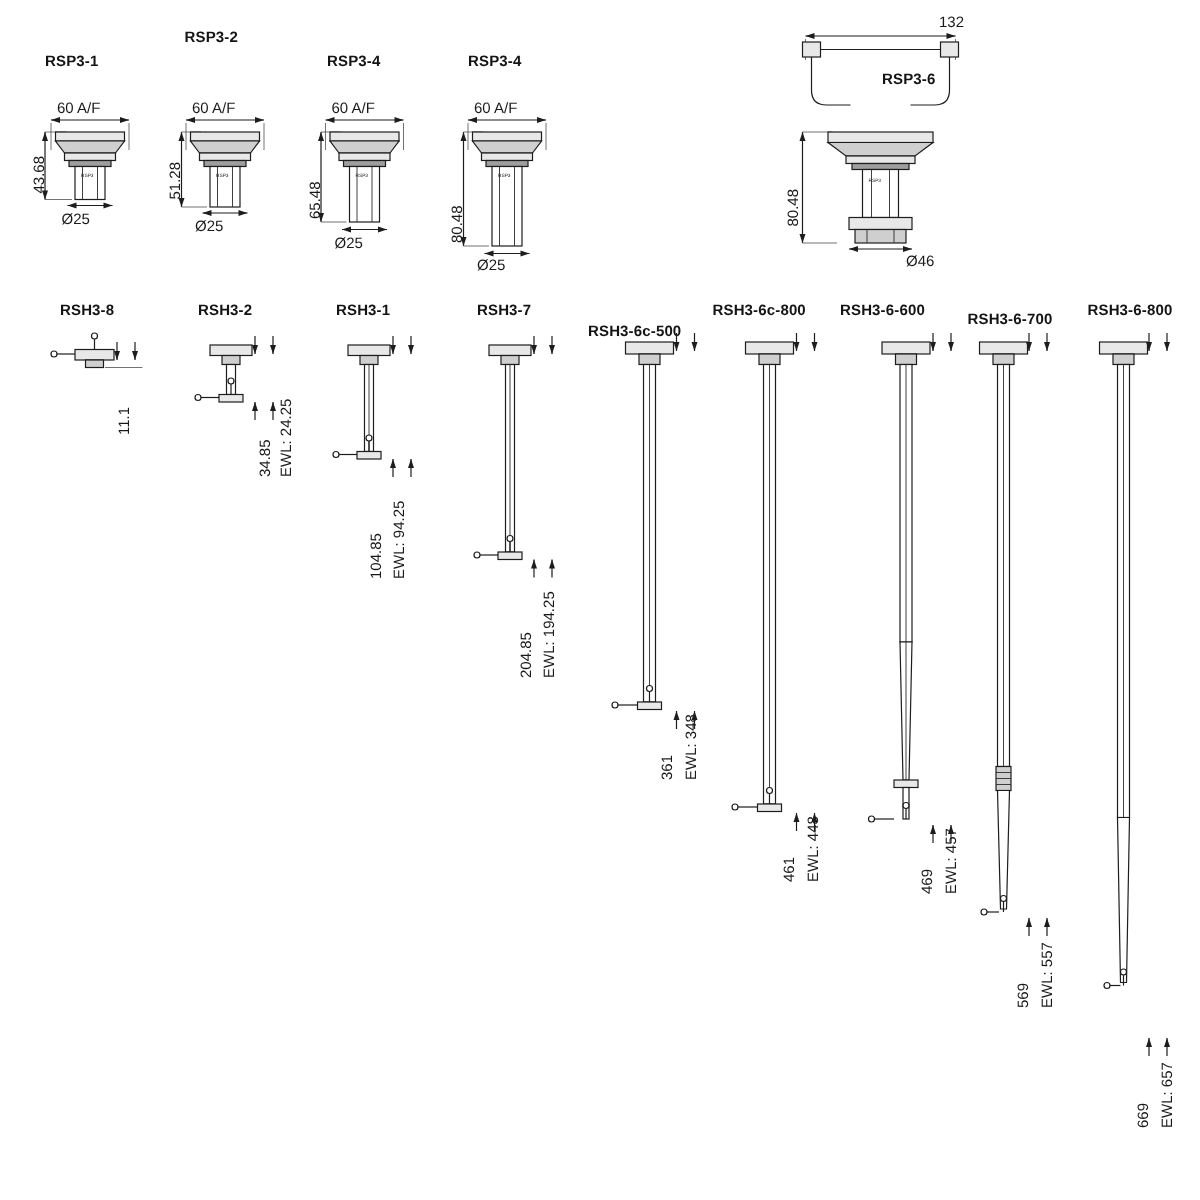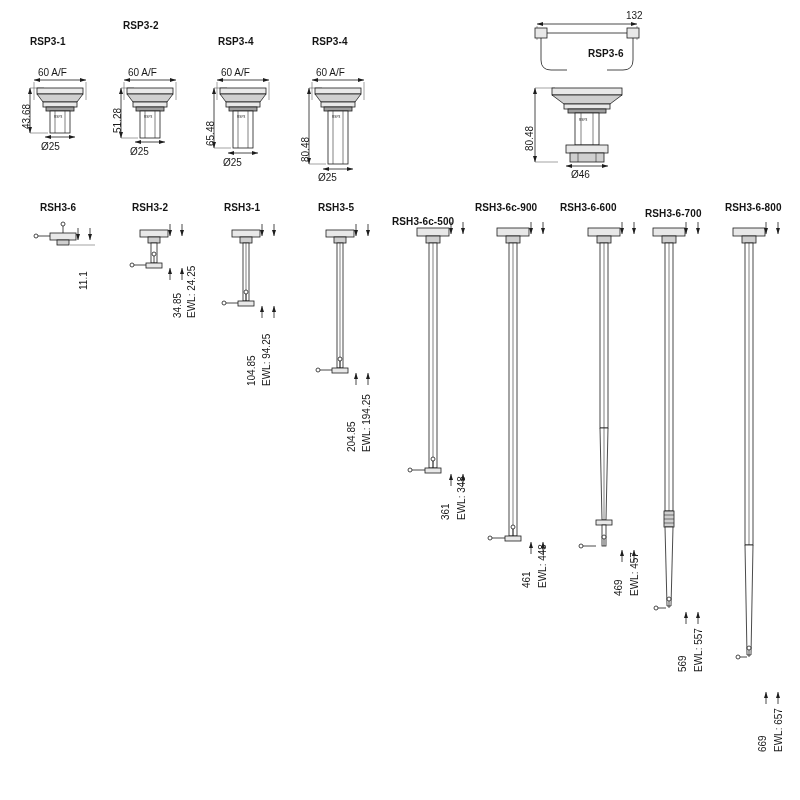--- a/index.html
+++ b/index.html
@@ -161,21 +161,21 @@
   <line class="ln-thin" x1="343" y1="111" x2="343" y2="164"></line>
   <text class="tiny" x="332" y="118">RSP3</text>
   <line class="ln" x1="323" y1="169" x2="353" y2="169"></line>
   <polygon points="323,169 329,167 329,171" fill="#1d1d1d"></polygon>
   <polygon points="353,169 347,167 347,171" fill="#1d1d1d"></polygon>
 </svg>
 
 <div class="lbl" style="left:588px;top:48px;">RSP3-6</div>
 <div class="dim" style="left:578px;top:10px;margin-left:48px;">132</div>
 <div class="dim rot" style="left:524px;top:151px;">80.48</div>
-<div class="dim" style="left:571px;top:169px;">Ø46</div>
+<div class="dim" style="left:604px;top:169px;">Ø46</div>
 
 <svg width="800" height="800">
 
   <line class="ln-ext" x1="537" y1="26" x2="537" y2="40"></line>
   <line class="ln-ext" x1="637" y1="26" x2="637" y2="40"></line>
   <line class="ln" x1="537" y1="24" x2="637" y2="24"></line>
   <polygon points="537,24 543,22 543,26" fill="#1d1d1d"></polygon>
   <polygon points="637,24 631,22 631,26" fill="#1d1d1d"></polygon>
 
   <path class="ln" d="M541,30 L541,60 Q541,70 551,70 L567,70"></path>
@@ -202,21 +202,21 @@
   <rect class="fill-l" x="566" y="145" width="42" height="8"></rect>
   <rect class="fill-m" x="570" y="153" width="34" height="9"></rect>
   <line class="ln-thin" x1="578" y1="153" x2="578" y2="162"></line>
   <line class="ln-thin" x1="596" y1="153" x2="596" y2="162"></line>
 
   <line class="ln" x1="566" y1="166" x2="608" y2="166"></line>
   <polygon points="566,166 572,164 572,168" fill="#1d1d1d"></polygon>
   <polygon points="608,166 602,164 602,168" fill="#1d1d1d"></polygon>
 </svg>
 
-<div class="lbl" style="left:40px;top:202px;">RSH3-6</div>
+<div class="lbl" style="left:40px;top:202px;">RSH3-8</div>
 <div class="dim rot" style="left:78px;top:290px;">11.1</div>
 
 <svg width="800" height="800">
 
   <rect class="fill-l" x="50" y="233" width="26" height="7"></rect>
   <rect class="fill-m" x="57" y="240" width="12" height="5"></rect>
   <line class="ln" x1="38" y1="236" x2="50" y2="236"></line>
   <circle class="fill-w" cx="36" cy="236" r="2"></circle>
   <line class="ln" x1="63" y1="226" x2="63" y2="233"></line>
   <circle class="fill-w" cx="63" cy="224" r="2"></circle>
@@ -270,21 +270,21 @@
   <line class="ln" x1="262" y1="224" x2="262" y2="236"></line>
   <polygon points="262,236 260,230 264,230" fill="#1d1d1d"></polygon>
   <line class="ln" x1="274" y1="224" x2="274" y2="236"></line>
   <polygon points="274,236 272,230 276,230" fill="#1d1d1d"></polygon>
   <line class="ln" x1="262" y1="318" x2="262" y2="306"></line>
   <polygon points="262,306 260,312 264,312" fill="#1d1d1d"></polygon>
   <line class="ln" x1="274" y1="318" x2="274" y2="306"></line>
   <polygon points="274,306 272,312 276,312" fill="#1d1d1d"></polygon>
 </svg>
 
-<div class="lbl" style="left:318px;top:202px;">RSH3-5</div>
+<div class="lbl" style="left:318px;top:202px;">RSH3-7</div>
 <div class="dim rot" style="left:346px;top:452px;">204.85</div>
 <div class="dim rot" style="left:361px;top:452px;">EWL: 194.25</div>
 
 <svg width="800" height="800">
   <rect class="fill-l" x="326" y="230" width="28" height="7"></rect>
   <rect class="fill-m" x="334" y="237" width="12" height="6"></rect>
   <rect class="fill-w" x="337" y="243" width="6" height="125"></rect>
   <line class="ln-thin" x1="340" y1="243" x2="340" y2="368"></line>
   <rect class="fill-l" x="332" y="368" width="16" height="5"></rect>
   <line class="ln" x1="320" y1="370" x2="332" y2="370"></line>
@@ -318,21 +318,21 @@
   <line class="ln" x1="451" y1="222" x2="451" y2="234"></line>
   <polygon points="451,234 449,228 453,228" fill="#1d1d1d"></polygon>
   <line class="ln" x1="463" y1="222" x2="463" y2="234"></line>
   <polygon points="463,234 461,228 465,228" fill="#1d1d1d"></polygon>
   <line class="ln" x1="451" y1="486" x2="451" y2="474"></line>
   <polygon points="451,474 449,480 453,480" fill="#1d1d1d"></polygon>
   <line class="ln" x1="463" y1="486" x2="463" y2="474"></line>
   <polygon points="463,474 461,480 465,480" fill="#1d1d1d"></polygon>
 </svg>
 
-<div class="lbl" style="left:475px;top:202px;">RSH3-6c-900</div>
+<div class="lbl" style="left:475px;top:202px;">RSH3-6c-800</div>
 <div class="dim rot" style="left:521px;top:588px;">461</div>
 <div class="dim rot" style="left:537px;top:588px;">EWL: 448</div>
 
 <svg width="800" height="800">
   <rect class="fill-l" x="497" y="228" width="32" height="8"></rect>
   <rect class="fill-m" x="506" y="236" width="14" height="7"></rect>
   <rect class="fill-w" x="509" y="243" width="8" height="293"></rect>
   <line class="ln-thin" x1="513" y1="243" x2="513" y2="536"></line>
   <rect class="fill-l" x="505" y="536" width="16" height="5"></rect>
   <line class="ln" x1="492" y1="538" x2="505" y2="538"></line>

